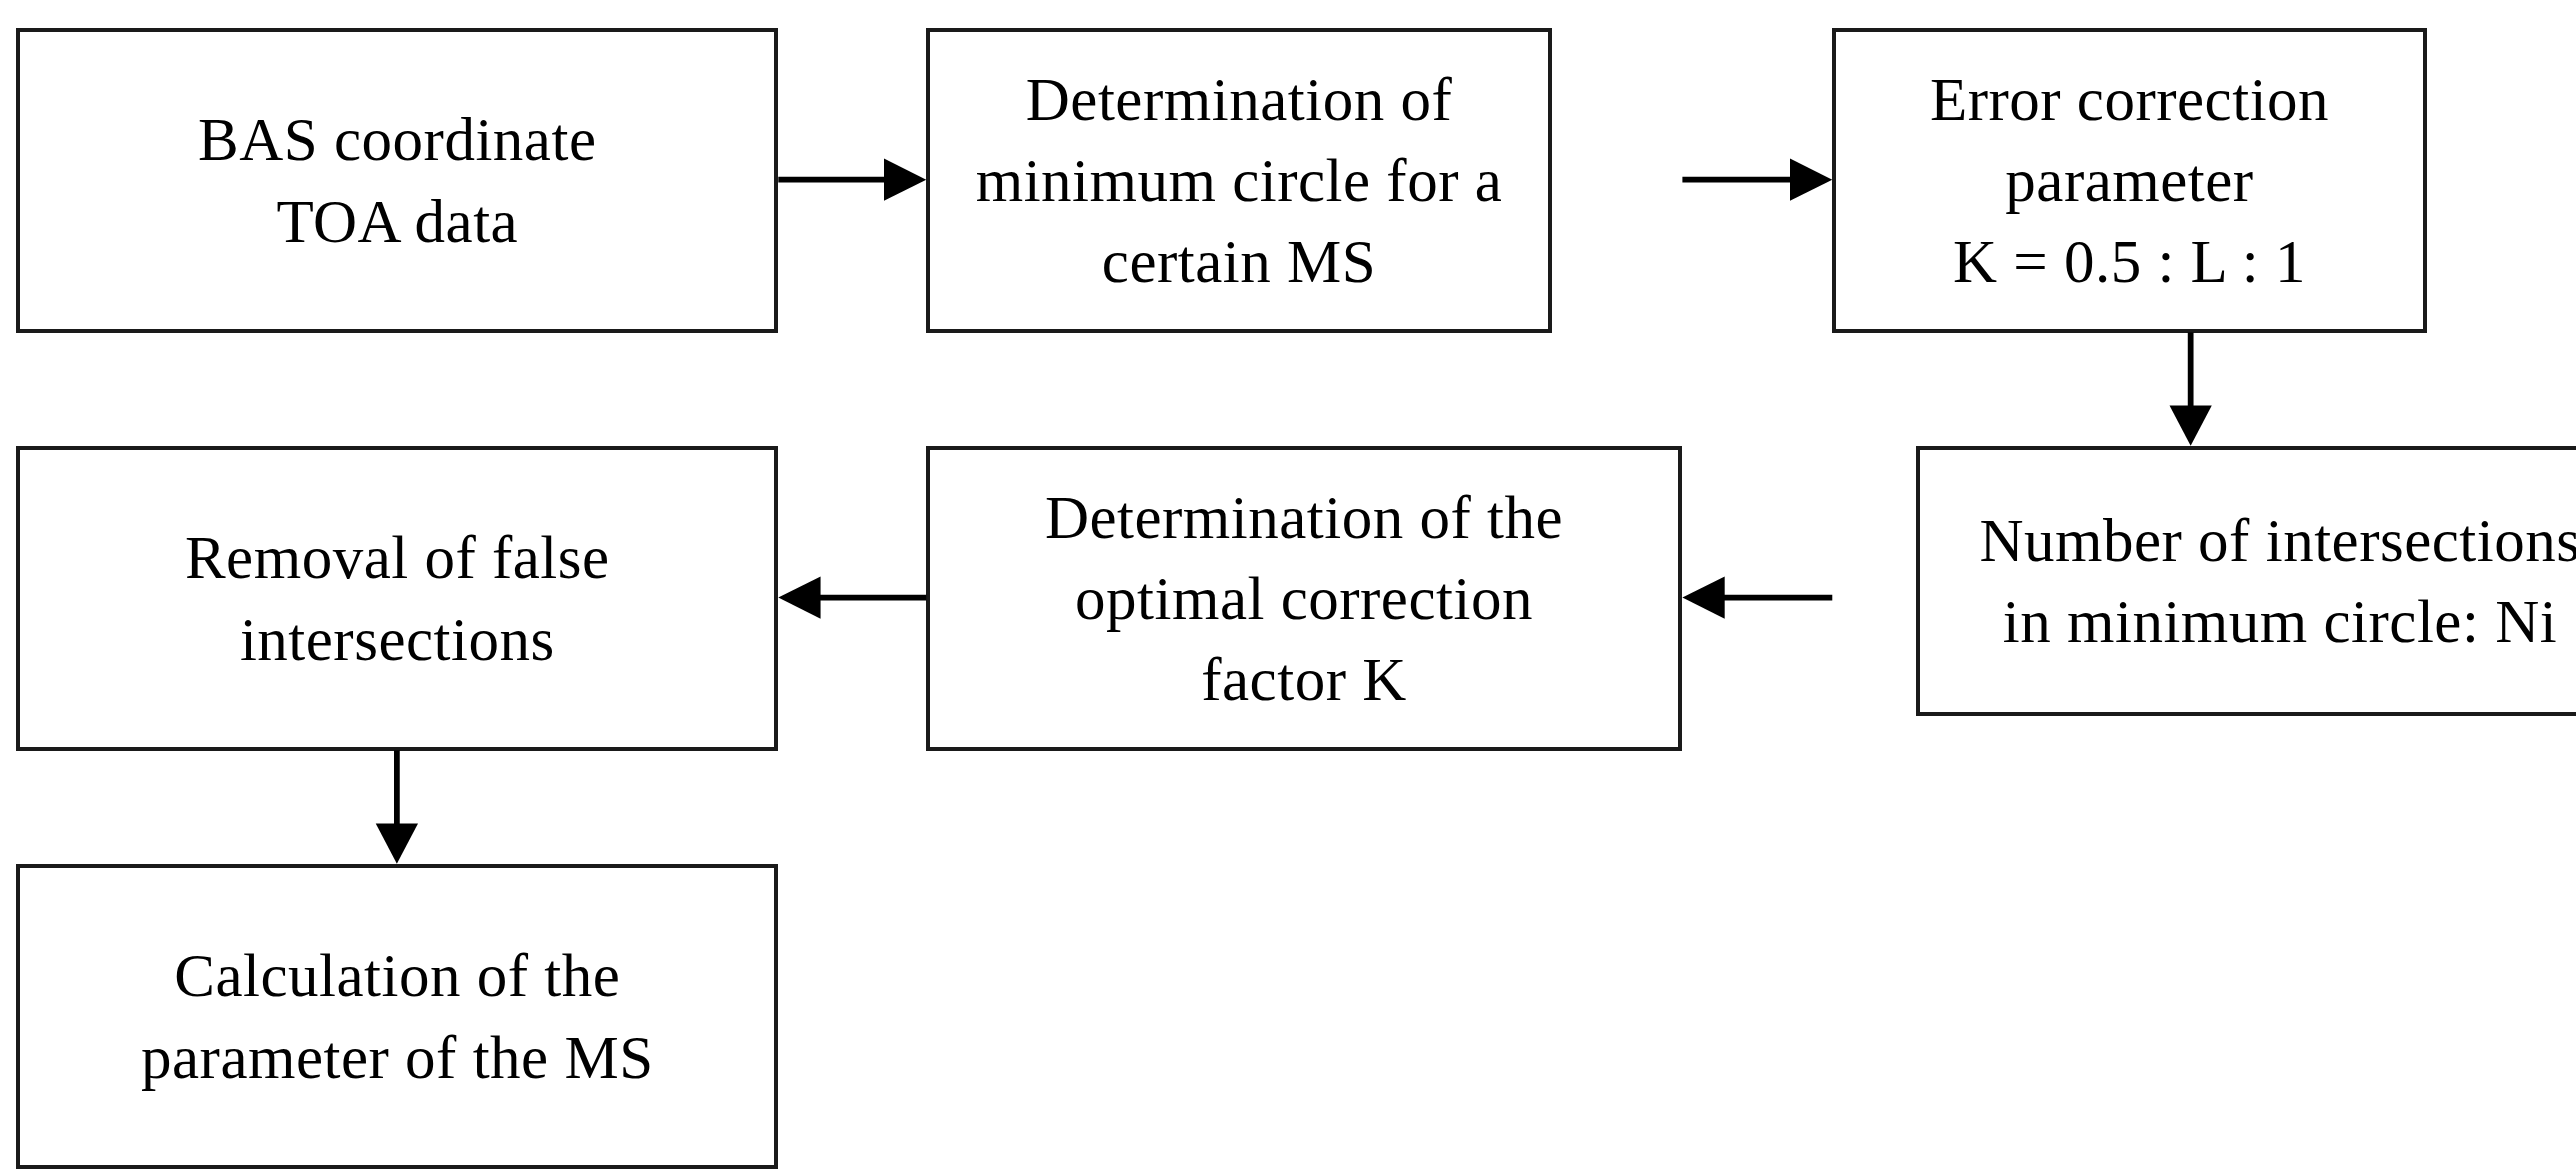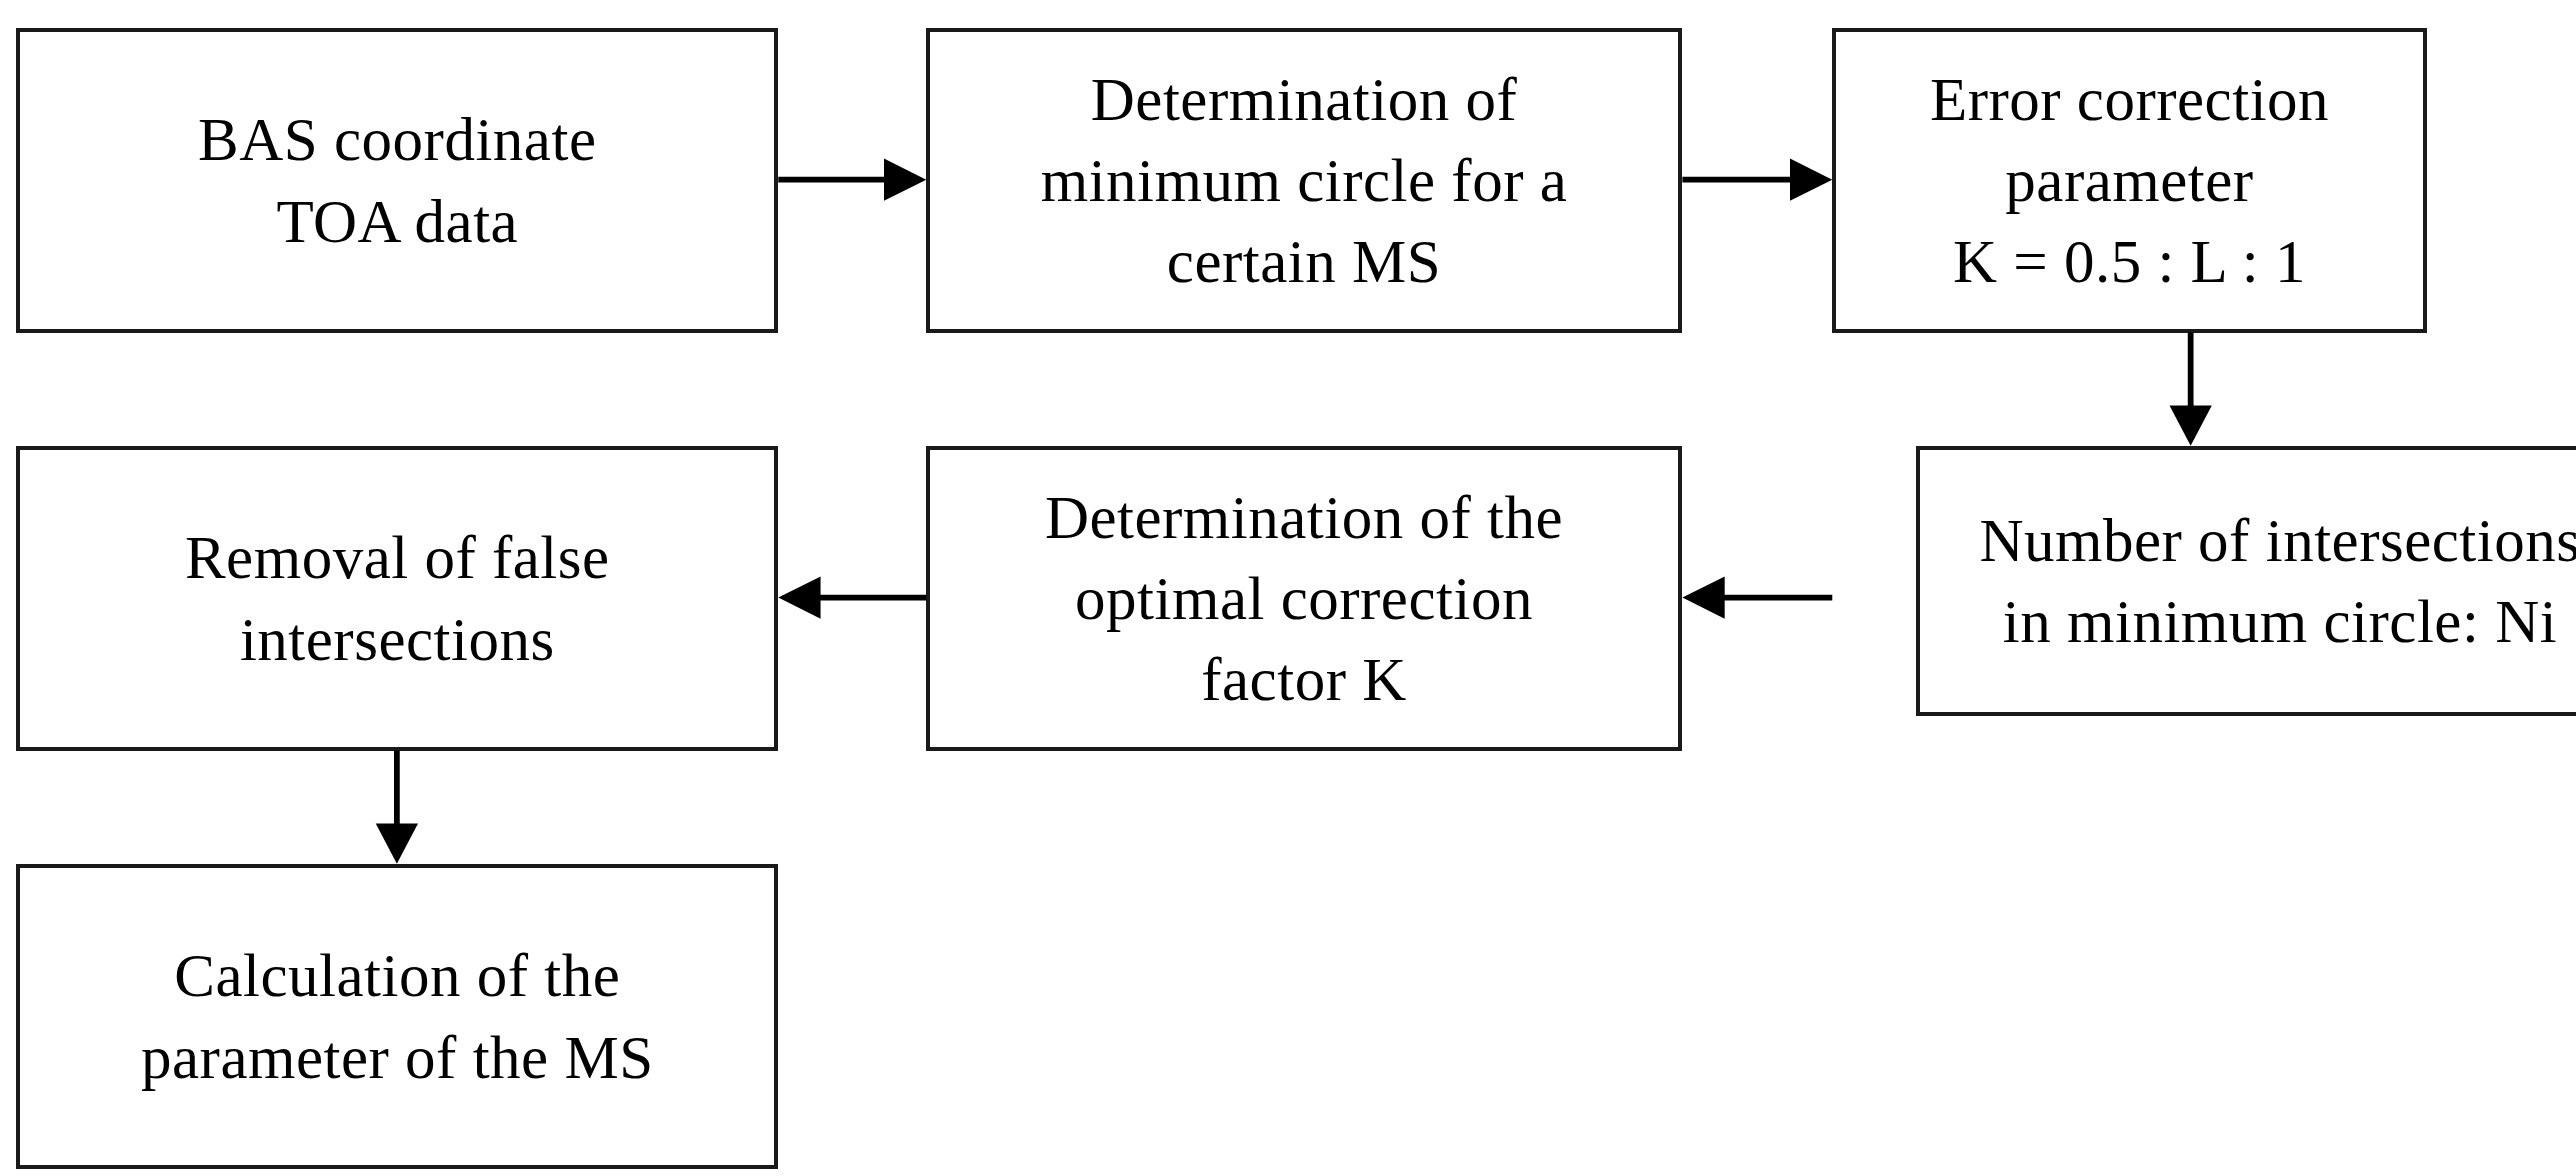--- a/index.html
+++ b/index.html
@@ -28,21 +28,21 @@
   }
   .flow-box .label {
     white-space: pre-line;
     font-size: 61px;
     line-height: 1.33;
     color: #000000;
     letter-spacing: 0.5px;
   }
   
   .b1 { left: 16.3px;   top: 28px;  width: 762px; height: 305px; }
-  .b2 { left: 926px;  top: 28px;  width: 756px; height: 305px; }
+  .b2 { left: 926px;  top: 28px;  width: 626px; height: 305px; }
   .b3 { left: 1832px; top: 28px;  width: 595px; height: 305px; }
   .b4 { left: 1916px; top: 446px; width: 728px; height: 270px; }
   .b5 { left: 926px;  top: 446px; width: 756px; height: 305px; }
   .b6 { left: 16.3px;   top: 446px; width: 762px; height: 305px; }
   .b7 { left: 16.3px;   top: 864px; width: 762px; height: 305px; }
   .arrow-layer {
     position: absolute;
     left: 0; top: 0;
     width: 2576px;
     height: 1176px;

